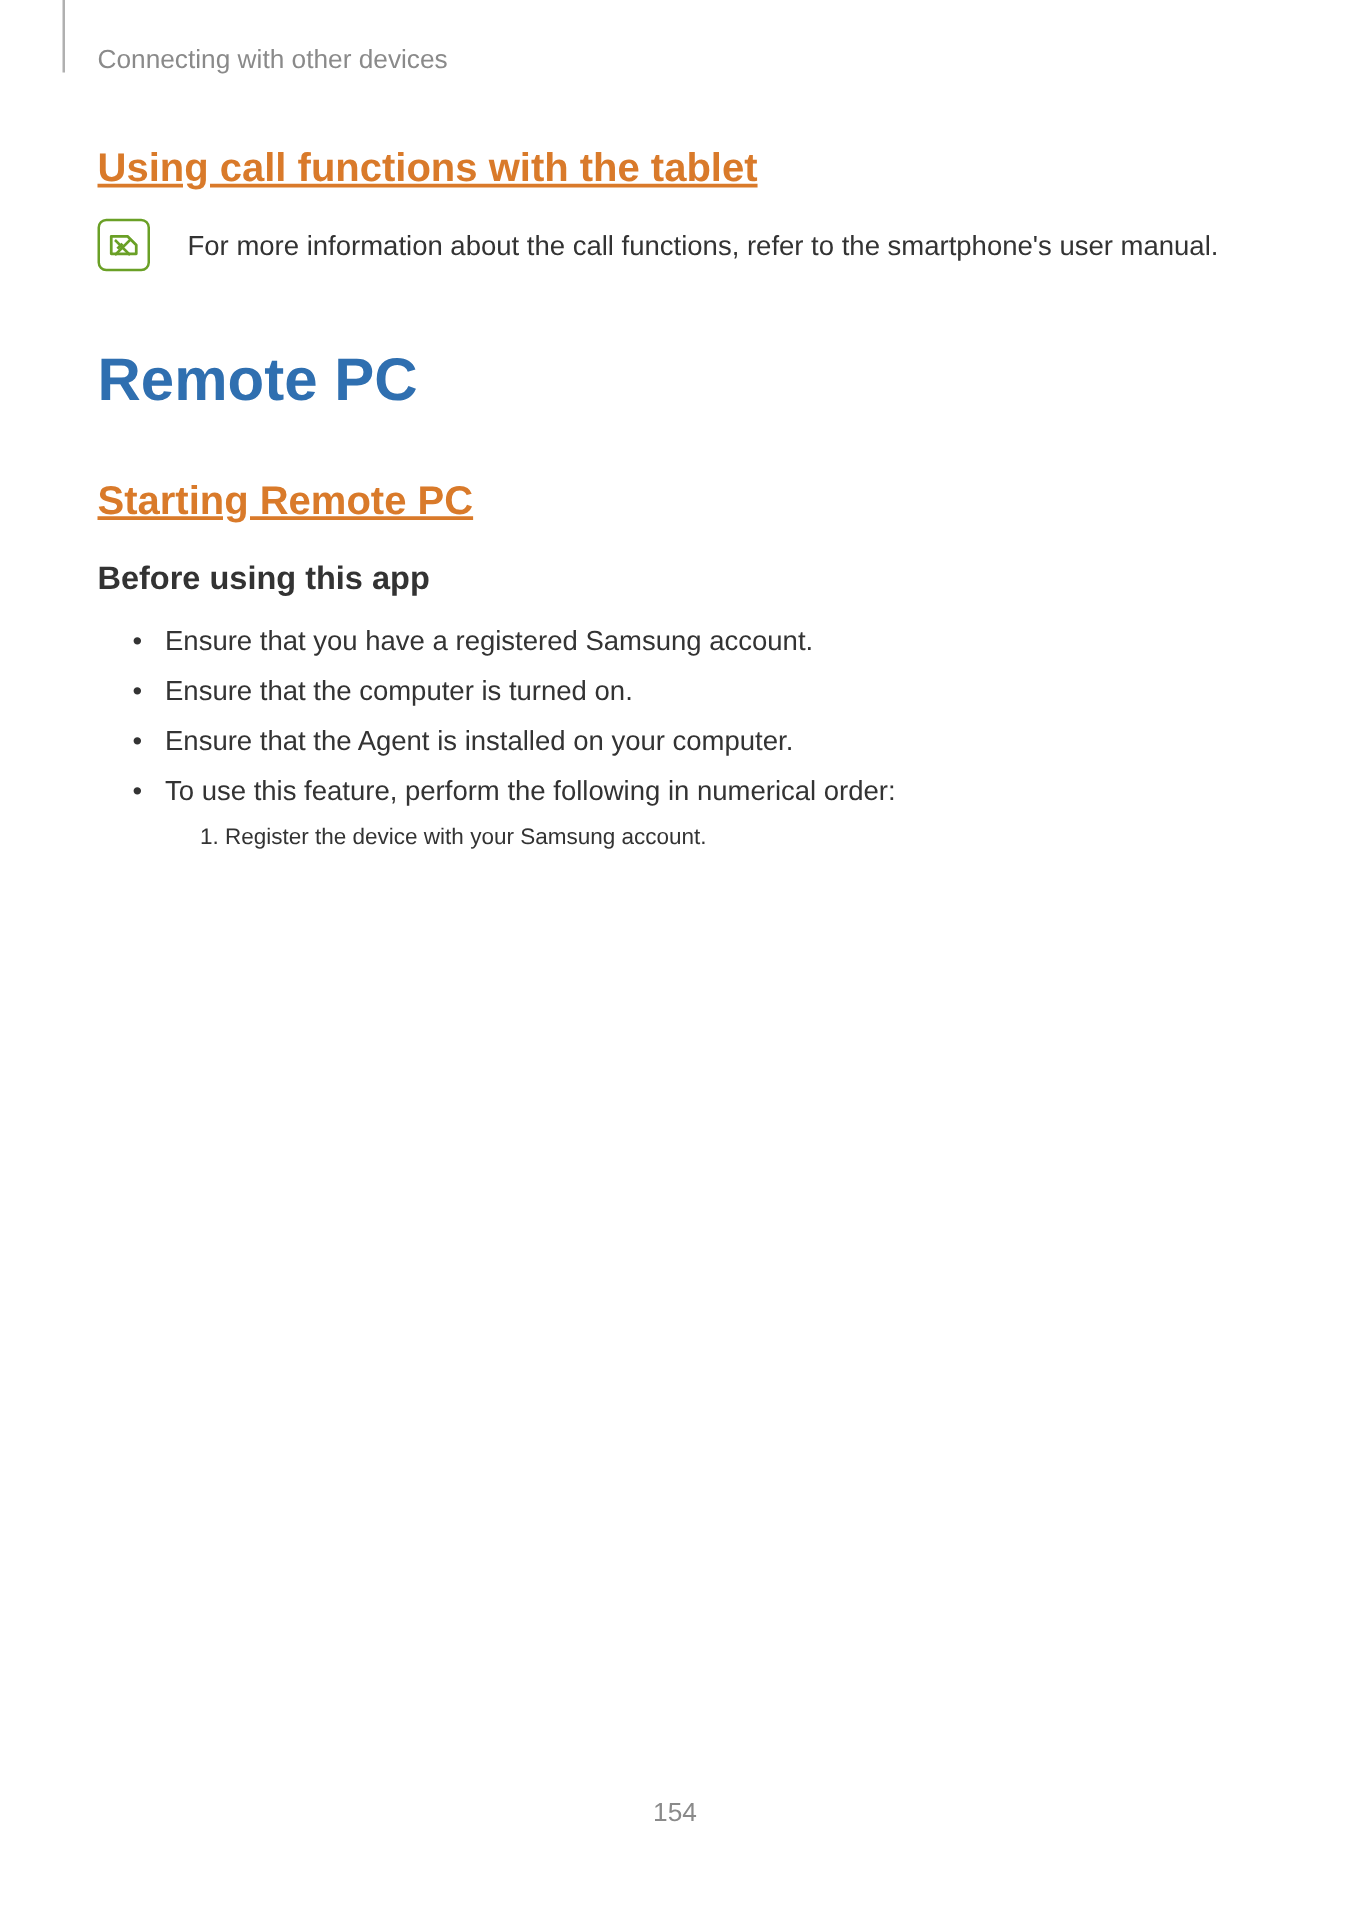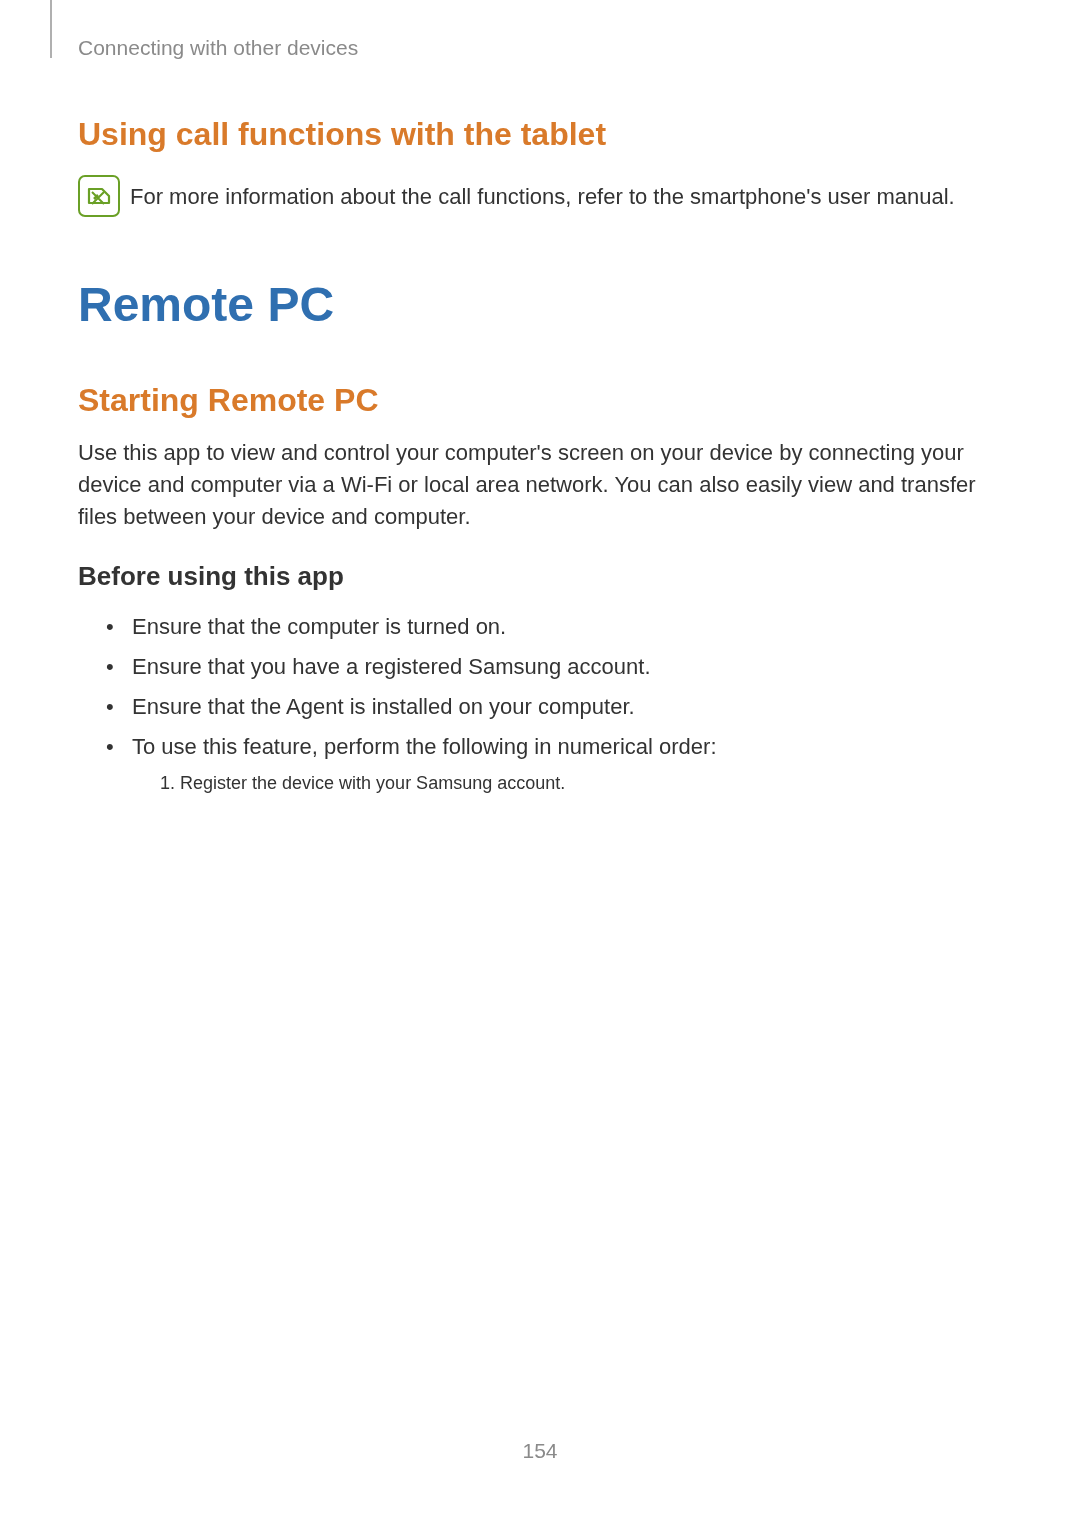--- a/index.html
+++ b/index.html
@@ -28,31 +28,32 @@
     color: #8a8a8a;
     font-size: 21px;
     margin-bottom: 56px;
     margin-left: 0px;
   }
   .h2 {
     color: #d97a2a;
     font-size: 32px;
     font-weight: 700;
     margin-bottom: 18px;
+    text-decoration: underline;
   }
   .body-text {
     color: #333333;
     font-size: 22px;
     line-height: 1.45;
     margin-bottom: 16px;
   }
   .note-row {
     display: flex;
     align-items: flex-start;
-    gap: 10px;
+    gap: 30px;
     margin-top: 22px;
     margin-bottom: 60px;
   }
   .note-icon {
     width: 42px;
     height: 42px;
     flex-shrink: 0;
     border: 2px solid #6aa026;
     border-radius: 7px;
     display: flex;
@@ -135,27 +136,26 @@
         <path d="M8 11 L20 23 M8 23 L20 11" fill="none" stroke="#6aa026" stroke-width="2"></path>
         <path d="M10 18 L14 14" fill="none" stroke="#6aa026" stroke-width="2.5"></path>
       </svg>
     </div>
     <div class="note-text">For more information about the call functions, refer to the smartphone's user manual.</div>
   </div>
 
   <div class="h1">Remote PC</div>
 
   <div class="h2">Starting Remote PC</div>
-  <div class="body-text">Use this app to view and control your computer's screen on your device by connecting your device and computer via a Wi-Fi or local area network. You can also easily view and transfer files between your device and computer.</div>
 
   <div class="h3">Before using this app</div>
 
   <ul class="bullets">
+    <li><span>Ensure that you have a registered Samsung account.</span></li>
     <li><span>Ensure that the computer is turned on.</span></li>
-    <li><span>Ensure that you have a registered Samsung account.</span></li>
     <li><span>Ensure that the Agent is installed on your computer.</span></li>
     <li>
       <span>To use this feature, perform the following in numerical order:</span>
       <ol class="steps">
         <li>1. Register the device with your Samsung account.</li>
       </ol>
     </li>
   </ul>
 
   <div class="page-number">154</div>

